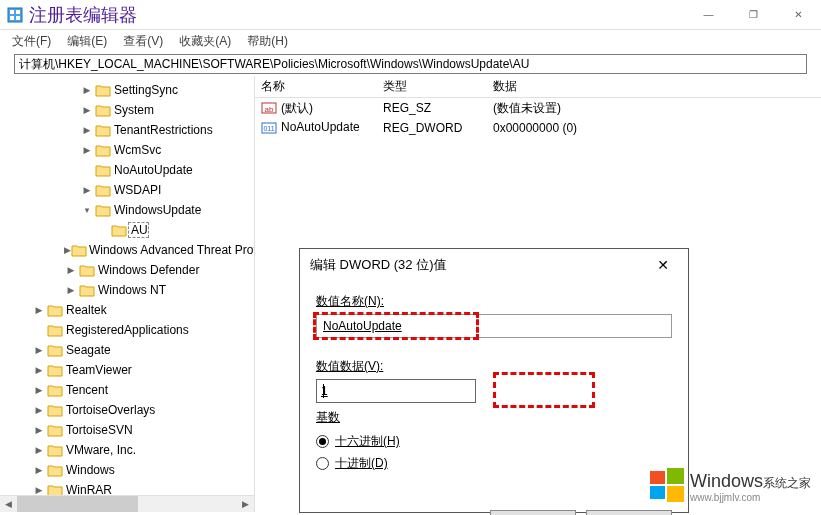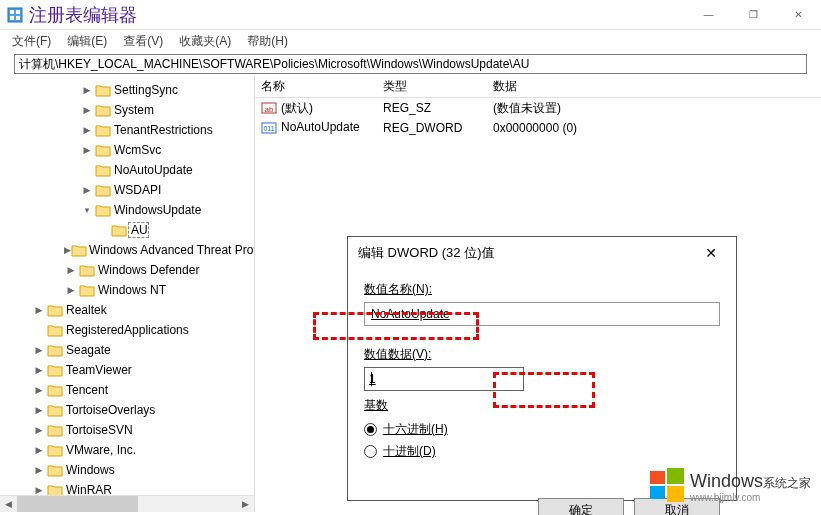--- a/index.html
+++ b/index.html
@@ -26,21 +26,21 @@
   .hscroll .arr { width:17px; height:17px; display:flex; align-items:center; justify-content:center; color:#666; font-size:9px; }
   .list { flex:1; font-size:12px; }
   .lhdr { display:flex; height:22px; align-items:center; border-bottom:1px solid #e0e0e0; }
   .lhdr .col { padding-left:6px; }
   .c1 { width:122px; }
   .c2 { width:110px; }
   .c3 { flex:1; }
   .lrow { display:flex; height:20px; align-items:center; }
   .lrow .col { padding-left:6px; display:flex; }
   .ricon { width:16px; height:16px; margin-right:4px; display:inline-flex; align-items:center; justify-content:center; }
-  .dlg { position:absolute; left:299px; top:160px; width:390px; height:265px; background:#fff; border:1px solid #555; z-index:5;margin-left:48px; }
+  .dlg { position:absolute; left:299px; top:172px; width:390px; height:265px; background:#fff; border:1px solid #555; z-index:5; }
   .dlg-t { height:32px; display:flex; align-items:center; padding:0 6px 0 10px; border-bottom:0; }
   .dlg-t .tt { font-size:13px; flex:1; }
   .closex { width:38px; height:28px; display:flex; align-items:center; justify-content:center; font-size:14px; }
   .dlg-b { padding:6px 16px 0; font-size:12px;text-decoration:underline; }
   .lbl { margin-top:6px; margin-bottom:4px; }
   .box { border:1px solid #999; height:24px; display:flex; align-items:center; padding:0 6px; }
   .twocol { display:flex; margin-top:14px;flex-direction:column; }
   .left { width:170px; }
   .right { flex:1; }
   .val-in { border:1px solid #666; height:24px; display:flex; align-items:center; padding:0 4px; position:relative; }

